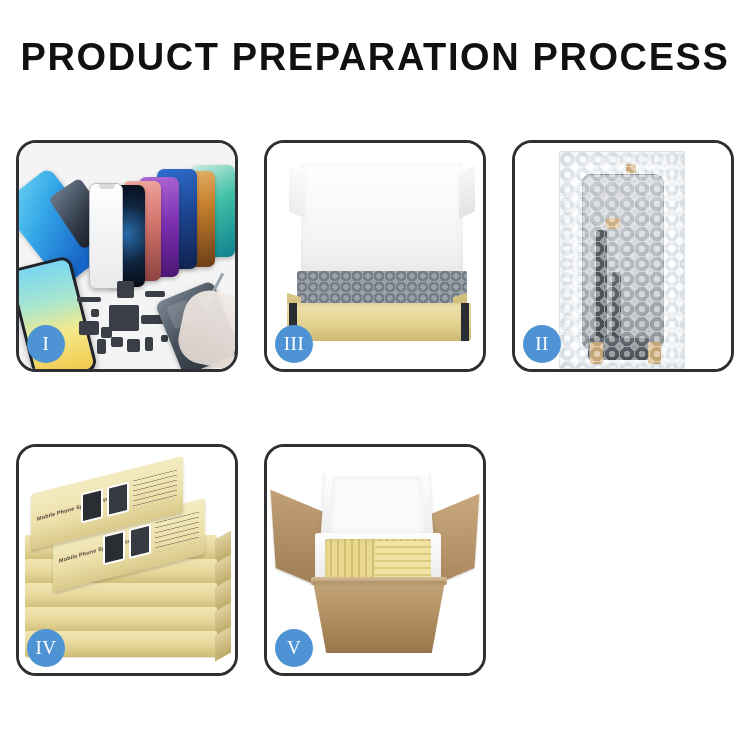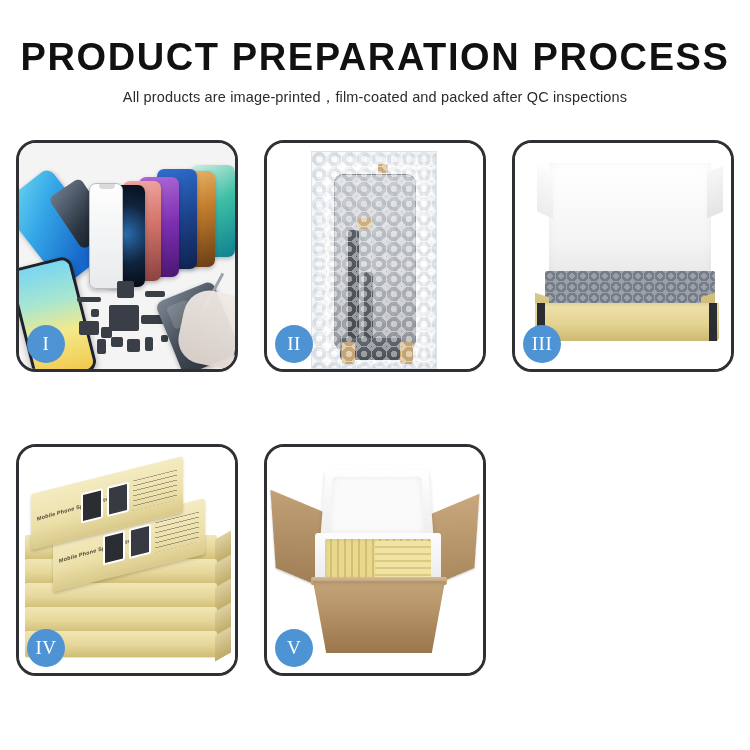--- a/index.html
+++ b/index.html
@@ -487,21 +487,20 @@
     transform: skewY(18deg);
   }
 </style>
 </head>
 <body>
 
 <div class="page">
 
   <div class="header">
     <div class="main-title">PRODUCT PREPARATION PROCESS</div>
-    <div class="sub-title">All products are image-printed，film-coated and packed after QC inspections</div>
   </div>
 
   <div class="grid">
 
     <div class="panel p1">
       <div class="panel-stage">
         <div class="p1-blue-screen"></div>
         <div class="p1-fan">
           <div class="ph ph-e"></div>
           <div class="ph ph-d"></div>
@@ -528,46 +527,46 @@
           <i class="pt-sm1"></i>
           <i class="pt-sm2"></i>
         </div>
         <div class="p1-back"></div>
         <div class="p1-tweezer"></div>
         <div class="p1-hand"></div>
       </div>
       <div class="badge">I</div>
     </div>
 
+    <div class="panel p3">
+      <div class="panel-stage">
+        <div class="p3-lid"></div>
+        <div class="p3-inner"></div>
+        <div class="p3-side-l"></div>
+        <div class="p3-side-r"></div>
+        <div class="p3-front"></div>
+      </div>
+      <div class="badge">III</div>
+    </div>
+
     <div class="panel p2">
       <div class="panel-stage">
         <div class="p2-bag">
           <div class="p2-screen"></div>
           <div class="p2-flexA"></div>
           <div class="p2-flexB"></div>
           <div class="p2-conn"></div>
           <div class="p2-tape1"></div>
           <div class="p2-tape2"></div>
           <div class="p2-tape3"></div>
           <div class="p2-tape4"></div>
           <div class="p2-bubbles"></div>
         </div>
       </div>
       <div class="badge">II</div>
-    </div>
-
-    <div class="panel p3">
-      <div class="panel-stage">
-        <div class="p3-lid"></div>
-        <div class="p3-inner"></div>
-        <div class="p3-side-l"></div>
-        <div class="p3-side-r"></div>
-        <div class="p3-front"></div>
-      </div>
-      <div class="badge">III</div>
     </div>
 
     <div class="panel p4">
       <div class="panel-stage">
         <div class="p4-stack">
           <div class="p4-lower">
             <div class="slab sl1"></div>
             <div class="slab sl2"></div>
             <div class="slab sl3"></div>
             <div class="slab sl4"></div>

